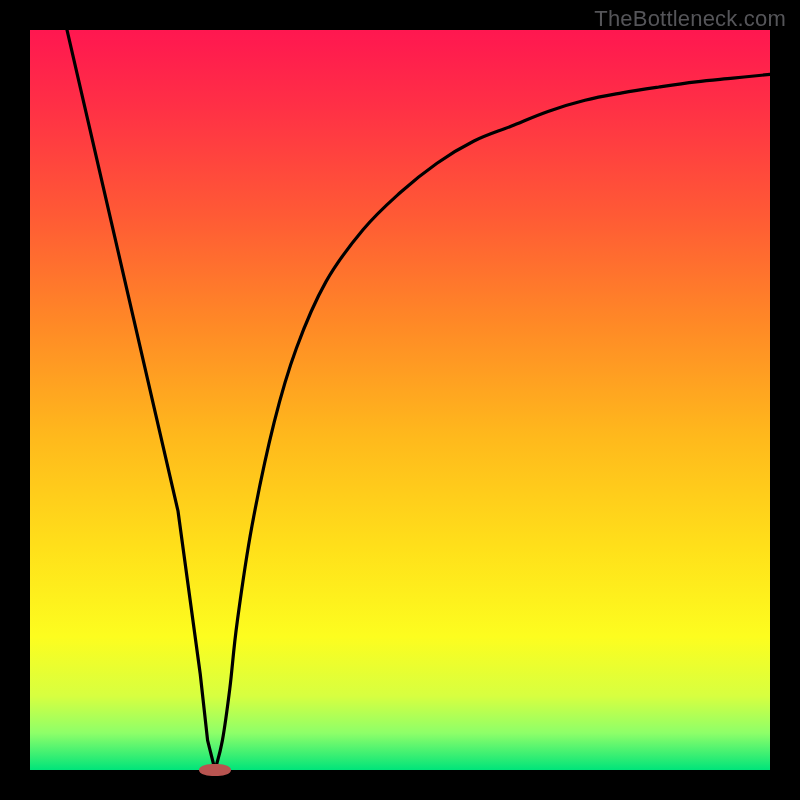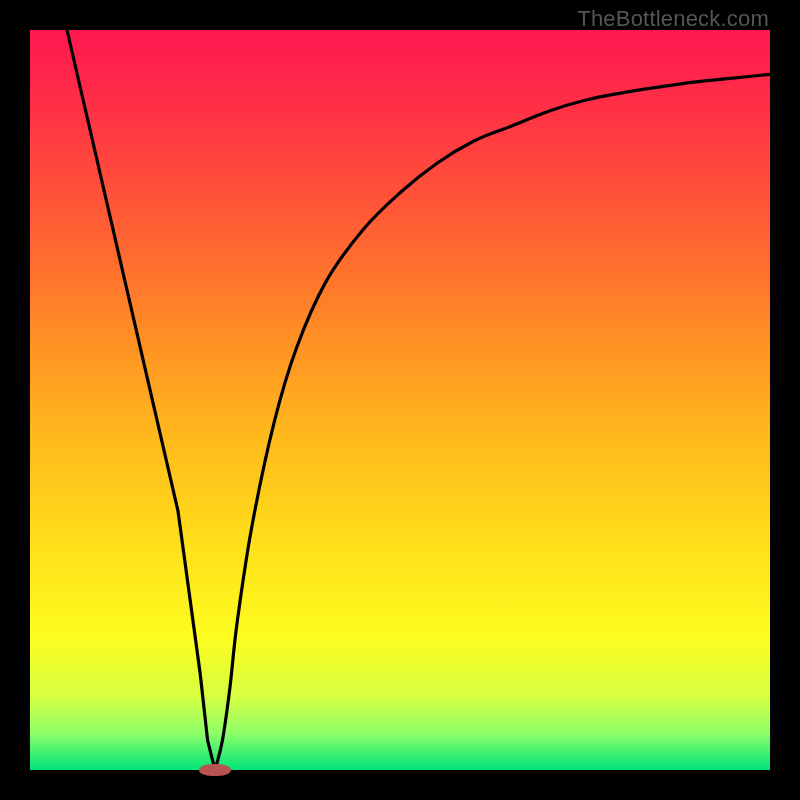--- a/index.html
+++ b/index.html
@@ -35,21 +35,21 @@
   }
   .marker {
     position: absolute;
     background: #b85450;
     border-radius: 50% / 60%;
     height: 12px;
   }
   .watermark {
     position: absolute;
     top: 6px;
-    right: 31px;
+    right: 14px;
     color: #555559;
     font-size: 22px;
     font-weight: 500;
     letter-spacing: 0.2px;
   }
 </style>
 </head>
 <body>
 
 <div class="watermark">TheBottleneck.com</div>

